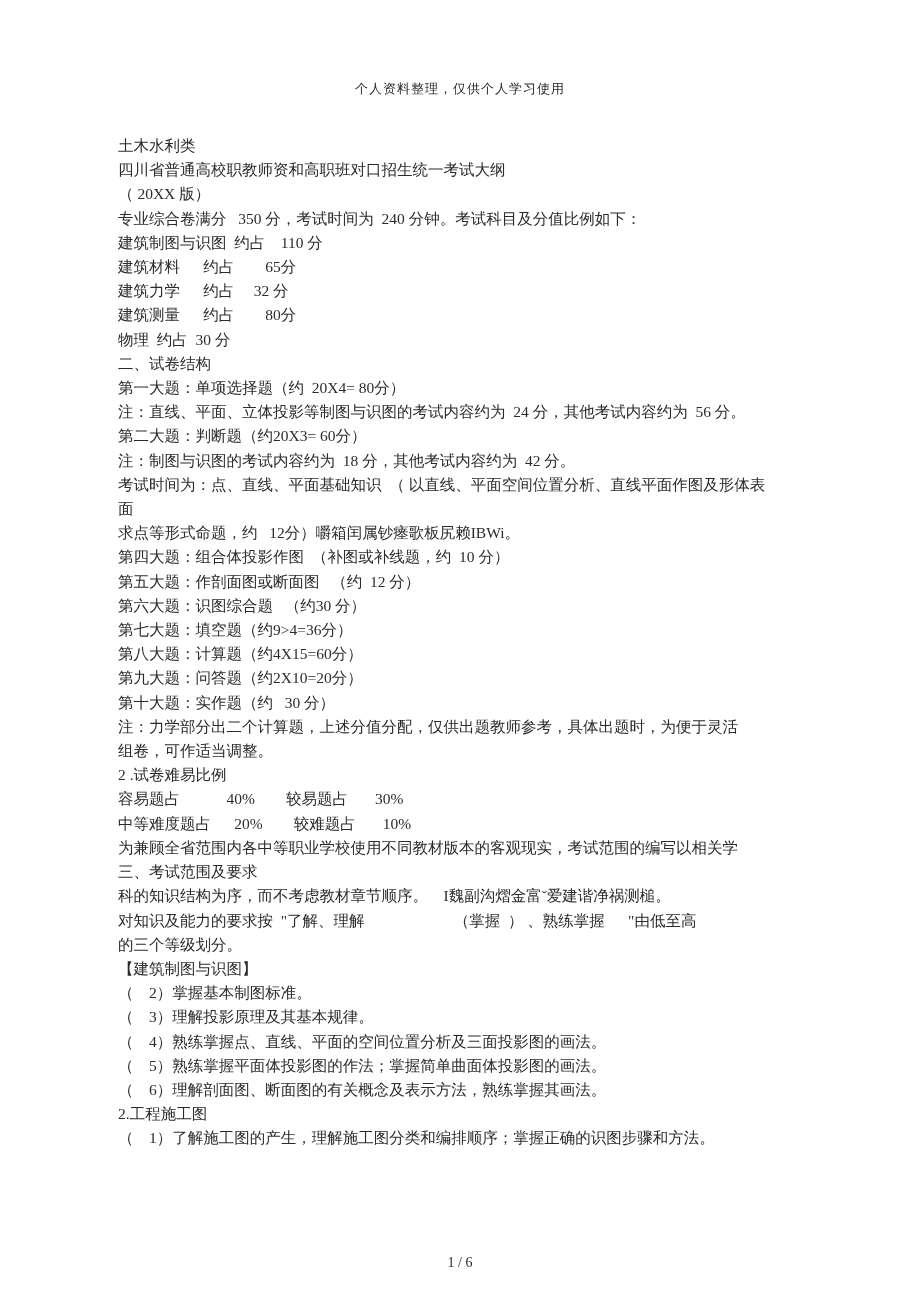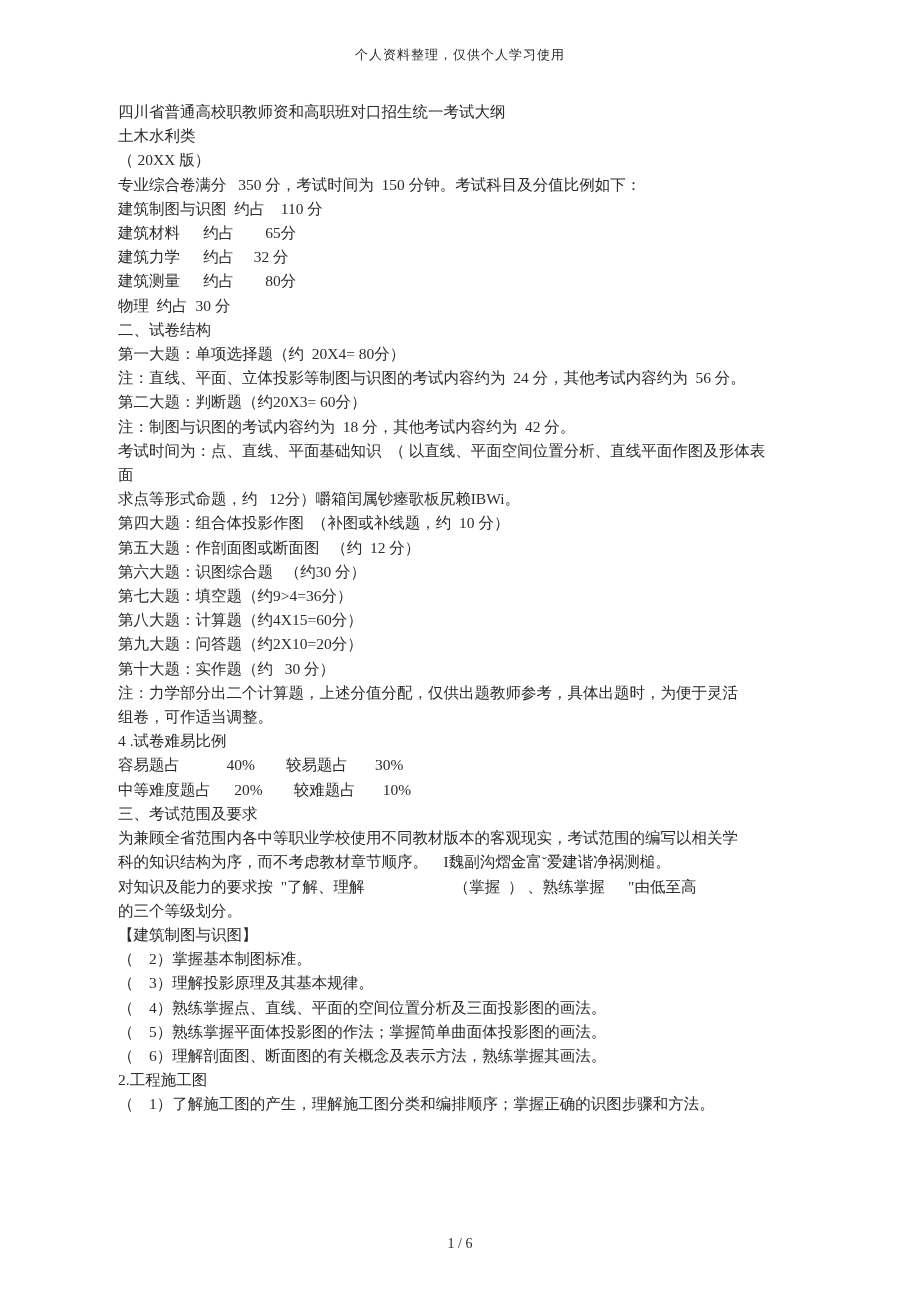--- a/index.html
+++ b/index.html
@@ -5,53 +5,53 @@
   * { margin: 0; padding: 0; box-sizing: border-box; }
   body {
     width: 920px;
     height: 1303px;
     background: #ffffff;
     font-family: "SimSun", "宋体", serif;
     color: #2b2b2b;
     position: relative;
   }
   .page {
-    padding: 46px 118px 0 118px;
+    padding: 80px 118px 0 118px;
   }
   .top-note {
     text-align: center;
     font-size: 13px;
     color: #2b2b2b;
     margin-bottom: 36px;
     letter-spacing: 1px;
   }
   .line {
     font-size: 15.5px;
     line-height: 24.2px;
     white-space: pre;
   }
   .footer {
     position: absolute;
-    bottom: 51px;
+    bottom: 32px;
     width: 100%;
     text-align: center;
     font-size: 14px;
     color: #2b2b2b;
   }
 </style>
 </head>
 <body>
 
 <div class="page">
   <div class="top-note">个人资料整理，仅供个人学习使用</div>
   <div id="lines">
+      <div class="line">土木水利类</div>
       <div class="line">四川省普通高校职教师资和高职班对口招生统一考试大纲</div>
-      <div class="line">土木水利类</div>
       <div class="line">（ 20XX 版）</div>
-      <div class="line">专业综合卷满分   350 分，考试时间为  150 分钟。考试科目及分值比例如下：</div>
+      <div class="line">专业综合卷满分   350 分，考试时间为  240 分钟。考试科目及分值比例如下：</div>
       <div class="line">建筑制图与识图  约占    110 分</div>
       <div class="line">建筑材料      约占        65分</div>
       <div class="line">建筑力学      约占     32 分</div>
       <div class="line">建筑测量      约占        80分</div>
       <div class="line">物理  约占  30 分</div>
       <div class="line">二、试卷结构</div>
       <div class="line">第一大题：单项选择题（约  20X4= 80分）</div>
       <div class="line">注：直线、平面、立体投影等制图与识图的考试内容约为  24 分，其他考试内容约为  56 分。</div>
       <div class="line">第二大题：判断题（约20X3= 60分）</div>
       <div class="line">注：制图与识图的考试内容约为  18 分，其他考试内容约为  42 分。</div>
@@ -60,25 +60,25 @@
       <div class="line">求点等形式命题，约   12分）嚼箱闰属钞瘗歌板尻赖IBWi。</div>
       <div class="line">第四大题：组合体投影作图  （补图或补线题，约  10 分）</div>
       <div class="line">第五大题：作剖面图或断面图   （约  12 分）</div>
       <div class="line">第六大题：识图综合题   （约30 分）</div>
       <div class="line">第七大题：填空题（约9&gt;4=36分）</div>
       <div class="line">第八大题：计算题（约4X15=60分）</div>
       <div class="line">第九大题：问答题（约2X10=20分）</div>
       <div class="line">第十大题：实作题（约   30 分）</div>
       <div class="line">注：力学部分出二个计算题，上述分值分配，仅供出题教师参考，具体出题时，为便于灵活</div>
       <div class="line">组卷，可作适当调整。</div>
-      <div class="line">4 .试卷难易比例</div>
+      <div class="line">2 .试卷难易比例</div>
       <div class="line">容易题占            40%        较易题占       30%</div>
       <div class="line">中等难度题占      20%        较难题占       10%</div>
+      <div class="line">为兼顾全省范围内各中等职业学校使用不同教材版本的客观现实，考试范围的编写以相关学</div>
       <div class="line">三、考试范围及要求</div>
-      <div class="line">为兼顾全省范围内各中等职业学校使用不同教材版本的客观现实，考试范围的编写以相关学</div>
       <div class="line">科的知识结构为序，而不考虑教材章节顺序。    I魏副沟熠金富ˇ爱建谐净祸测槌。</div>
       <div class="line">对知识及能力的要求按  "了解、理解                       （掌握  ） 、熟练掌握      "由低至高</div>
       <div class="line">的三个等级划分。</div>
       <div class="line">【建筑制图与识图】</div>
       <div class="line">（    2）掌握基本制图标准。</div>
       <div class="line">（    3）理解投影原理及其基本规律。</div>
       <div class="line">（    4）熟练掌握点、直线、平面的空间位置分析及三面投影图的画法。</div>
       <div class="line">（    5）熟练掌握平面体投影图的作法；掌握简单曲面体投影图的画法。</div>
       <div class="line">（    6）理解剖面图、断面图的有关概念及表示方法，熟练掌握其画法。</div>
       <div class="line">2.工程施工图</div>

